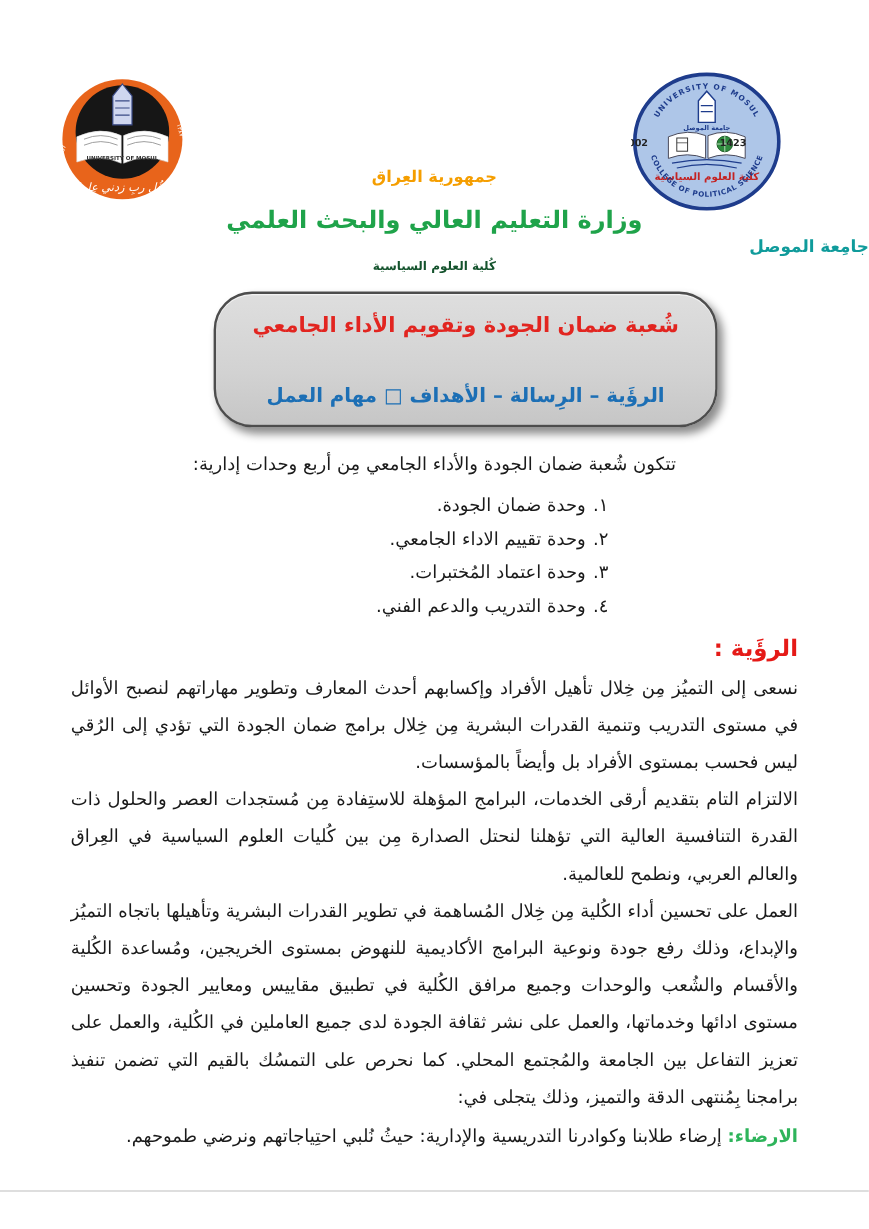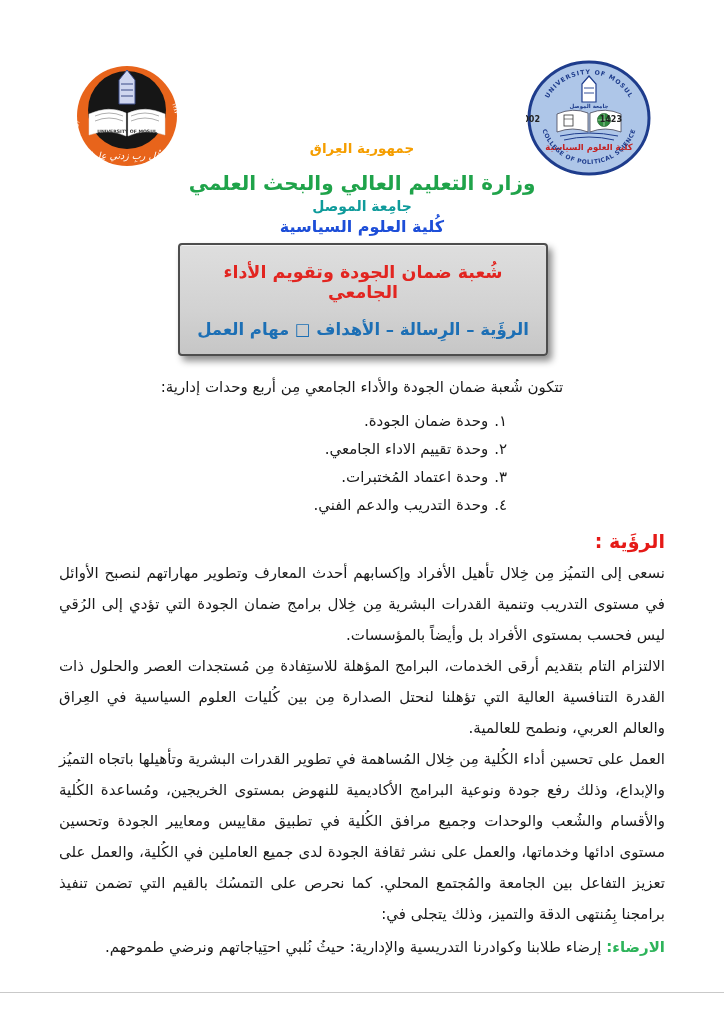--- a/index.html
+++ b/index.html
@@ -9,39 +9,39 @@
     width:724px; height:1024px;
     background:#ffffff;
     font-family:"DejaVu Sans", sans-serif;
     color:#1a1a1a;
     overflow:hidden;
     direction:rtl;
   }
 
   
   .logo { position:absolute; }
-  .logo-left  { left:71px;  top:64px; width:112px; height:106px; }
+  .logo-left  { left:46px;  top:64px; width:112px; height:106px; }
   .logo-right { left:526px; top:60px; width:126px; height:118px; }
 
   
   .header-text {
     position:absolute; top:140px; left:0; width:724px;
     text-align:center; font-weight:bold;
   }
   .hdr-republic  { color:#F59E00; font-size:13.5px; margin-bottom:15px; }
   .hdr-ministry  { color:#1FA34A; font-size:20px; margin-bottom:3px; }
-  .hdr-university{ color:#0F9B9B; font-size:14px;  margin-bottom:3px; }
-  .hdr-college   { color:#1d4ed8; font-size:16px; }
+  .hdr-university{ color:#0F9B9B; font-size:14px;  margin-bottom:3px;text-align:right; }
+  .hdr-college   { color:#14532d; font-size:10px; }
 
   
   .title-box {
-    position:absolute; left:178px; top:243px; width:370px; height:113px;
+    position:absolute; left:178px; top:243px; width:420px; height:113px;
     background:linear-gradient(180deg,#DEDEDE 0%,#D2D2D2 60%,#C6C6C6 100%);
     border:2px solid #4d4d4d;
-    border-radius:4px;
+    border-radius:32px;
     box-shadow:4px 5px 7px rgba(0,0,0,0.45), inset 0 1px 0 #f2f2f2;
     display:flex; flex-direction:column; justify-content:space-between;
     padding:17px 12px 15px 12px;
     text-align:center;
   }
   .title-box .box-line1 { color:#E22520; font-size:17.5px; font-weight:bold; }
   .title-box .box-line2 { color:#1C6FB5; font-size:16.5px; font-weight:bold; }
 
   
   .content {

